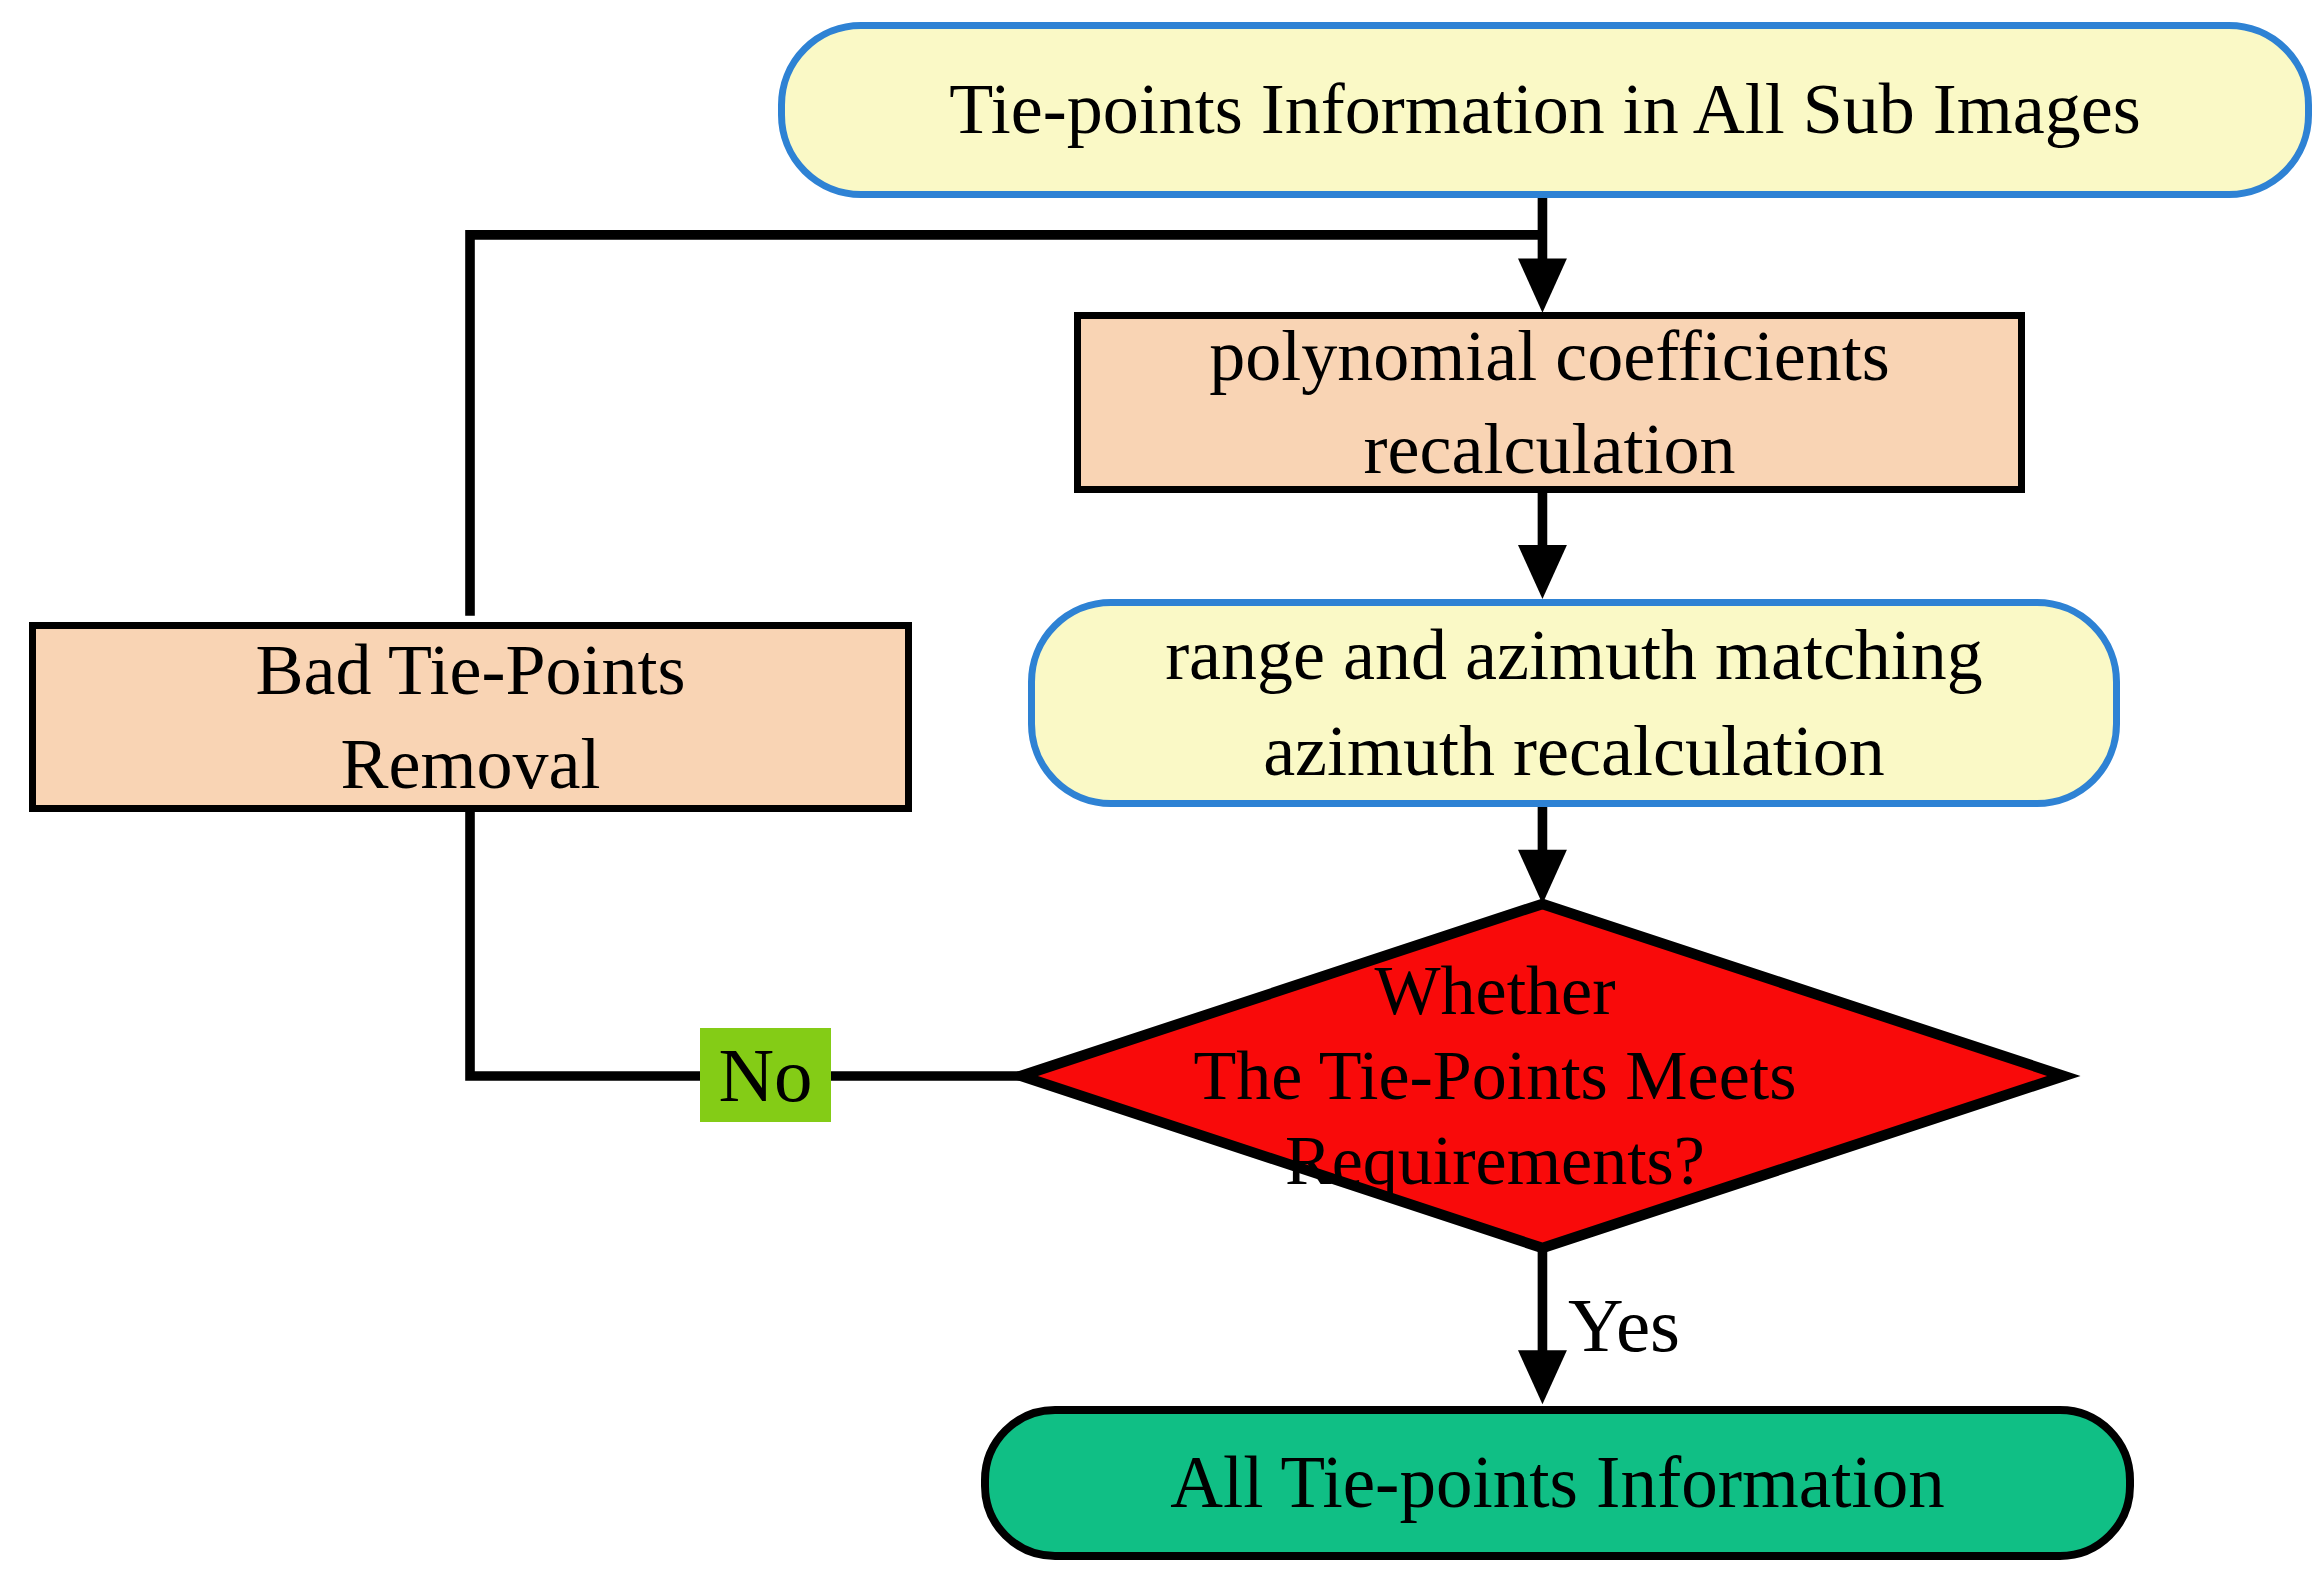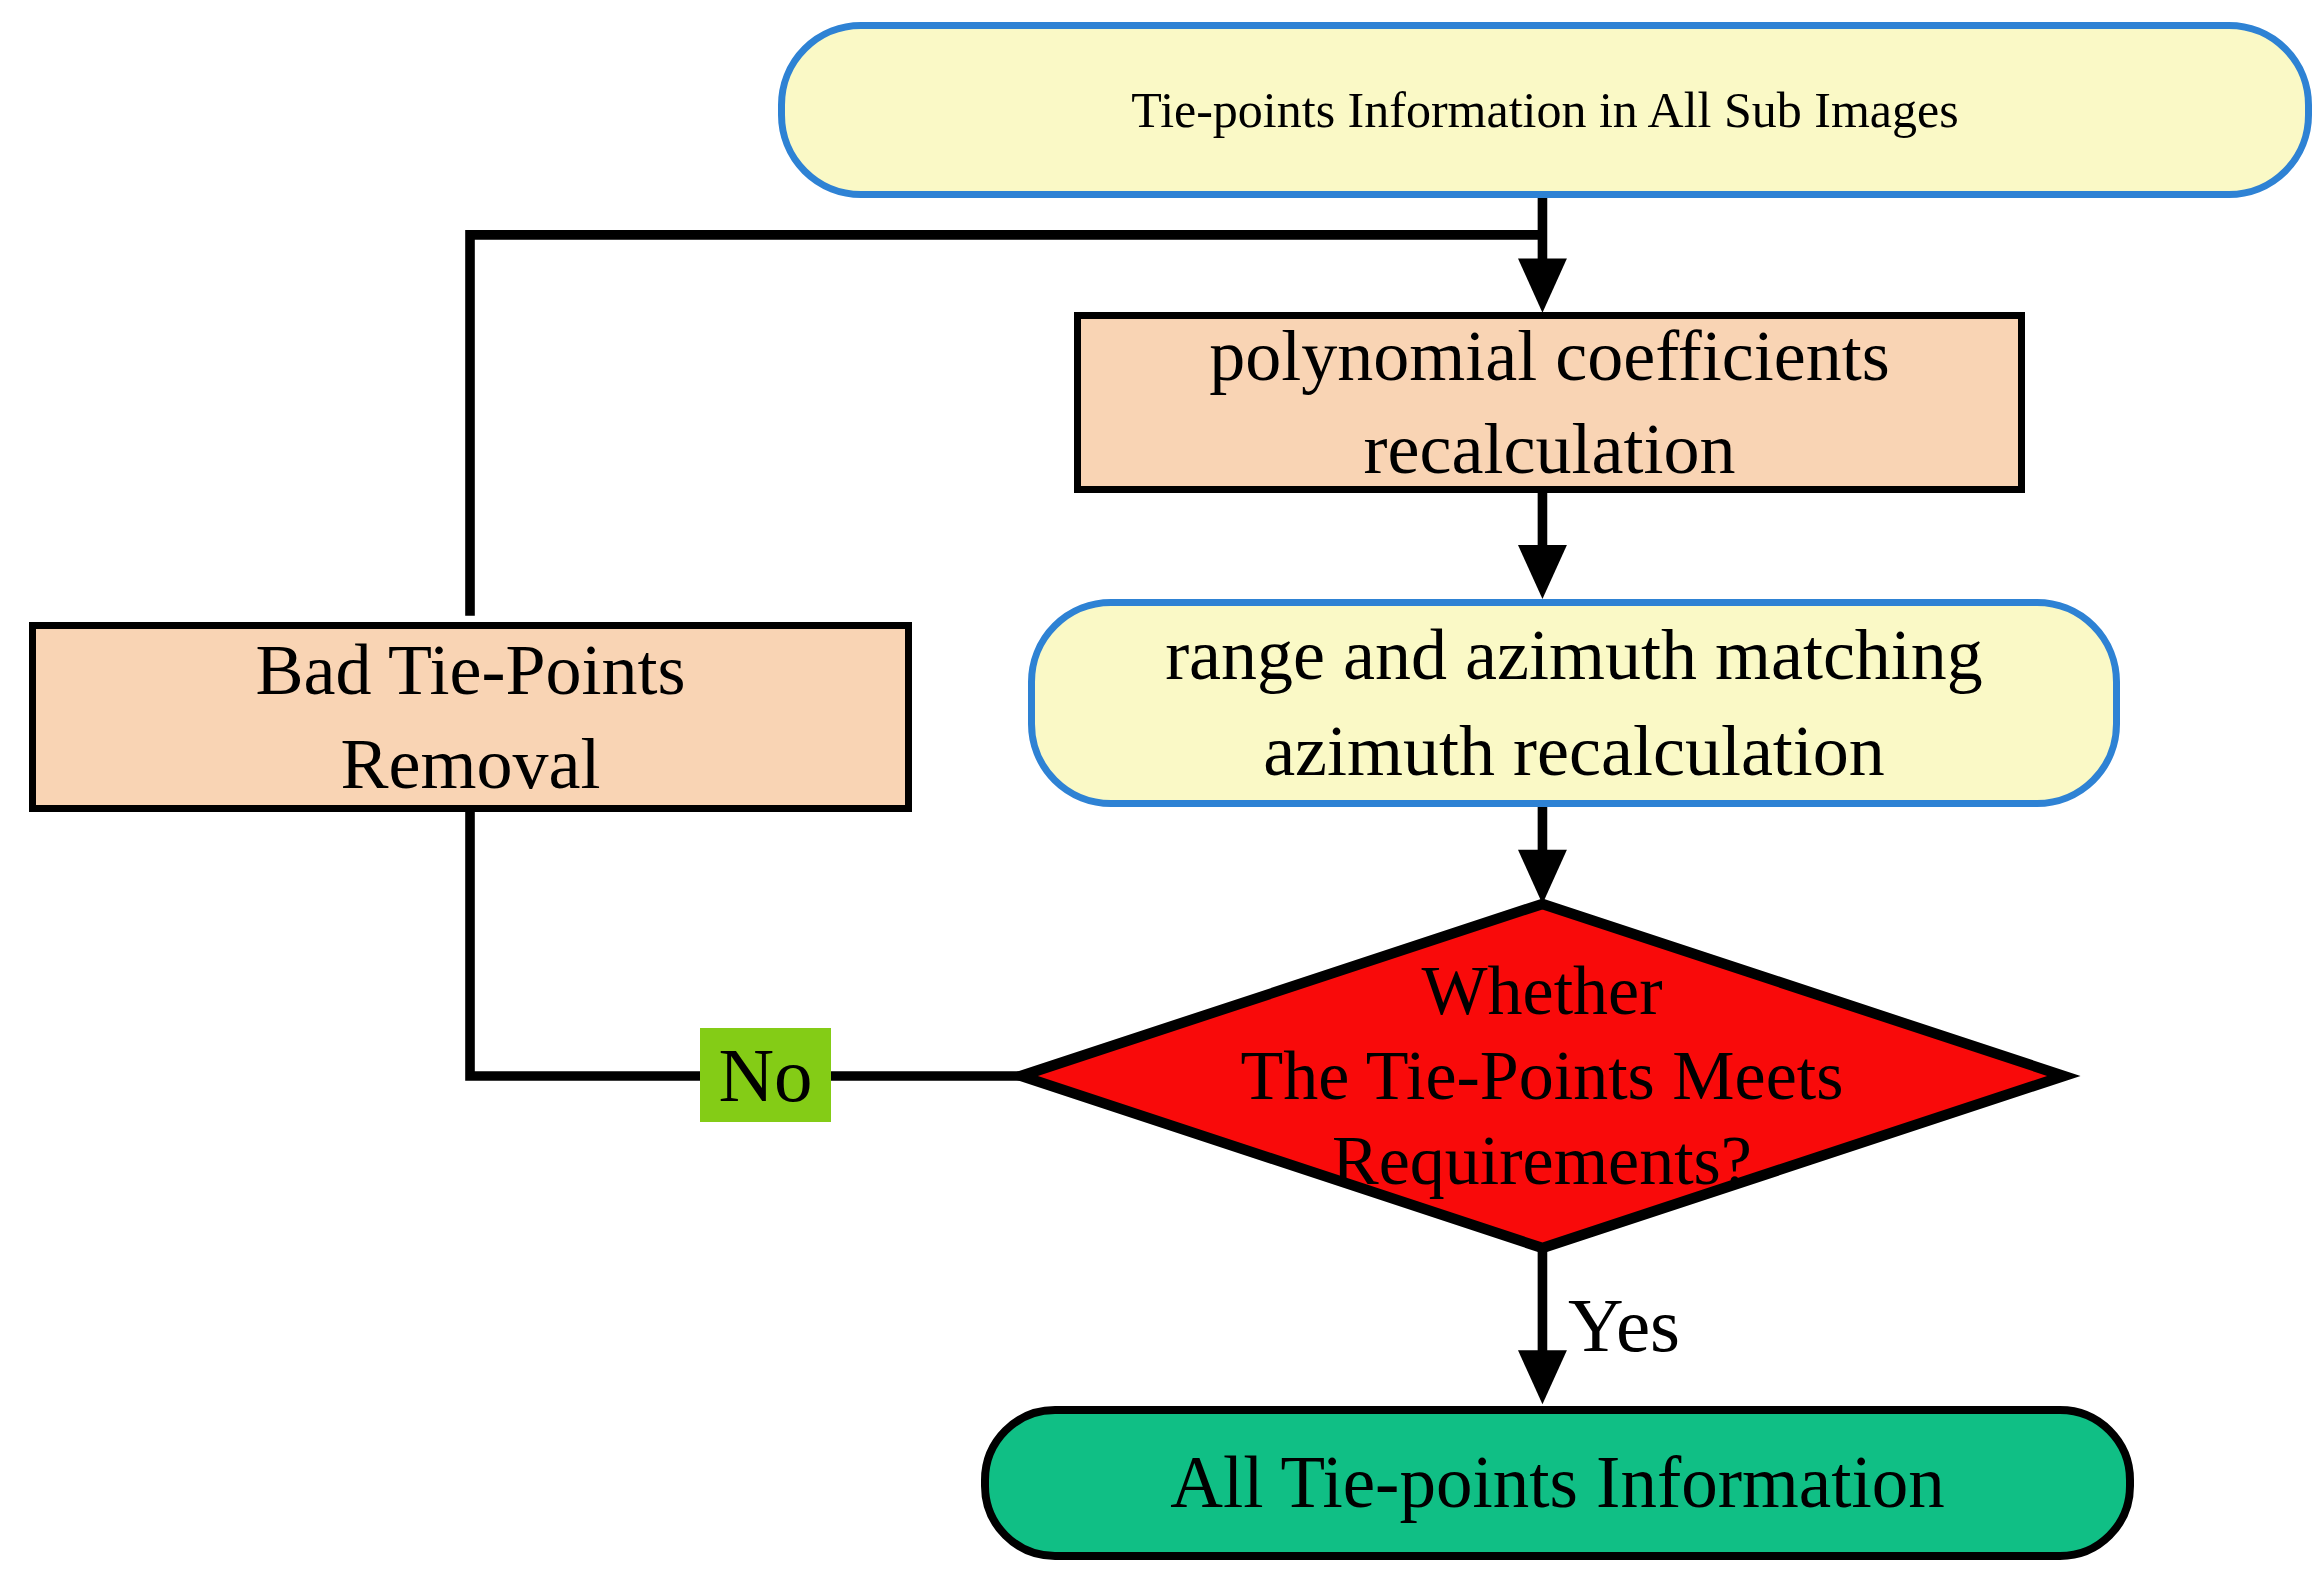--- a/index.html
+++ b/index.html
@@ -55,21 +55,21 @@
   }
   .node .txt {
     display: block;
     white-space: nowrap;
   }
 
   .terminator {
     background: var(--c-terminator_fill, #faf9c6);
     border: 7px solid var(--c-terminator_border, #2e82d4);
     border-radius: 83px;
-    font-size: 50px;
+    font-size: 72px;
   }
   .process {
     background: var(--c-process_fill, #f9d4b4);
     border: 7.9px solid var(--c-process_border, #000);
     font-size: 72px;
     line-height: 93px;
   }
   .result {
     background: var(--c-result_fill, #10bf85);
     border: 8.7px solid var(--c-result_border, #000);
@@ -78,21 +78,21 @@
   }
 
   #node-input    { left: 778px;  top: 22px;   width: 1534px; height: 176px; }
   #node-poly     { left: 1074px; top: 312px;  width: 951px; height: 181px; }
   #node-bad      { left: 29px;   top: 615px;  width: 883px; height: 190px; line-height: 94px; margin-top: 7px; }
   #node-range    { left: 1028px; top: 599px;  width: 1092px; height: 208px; font-size: 72px; line-height: 96px; }
   #node-output   { left: 981px; top: 1406px; width: 1153px; height: 154px; align-items: center; }
 
   #decision-label {
     position: absolute;
-    left: 1018px;
+    left: 971px;
     top: 948px;
     width: 1048px;
     height: 255px;
     display: flex;
     flex-direction: column;
     align-items: center;
     justify-content: center;
     text-align: center;
     font-size: 70px;
     line-height: 85px;

